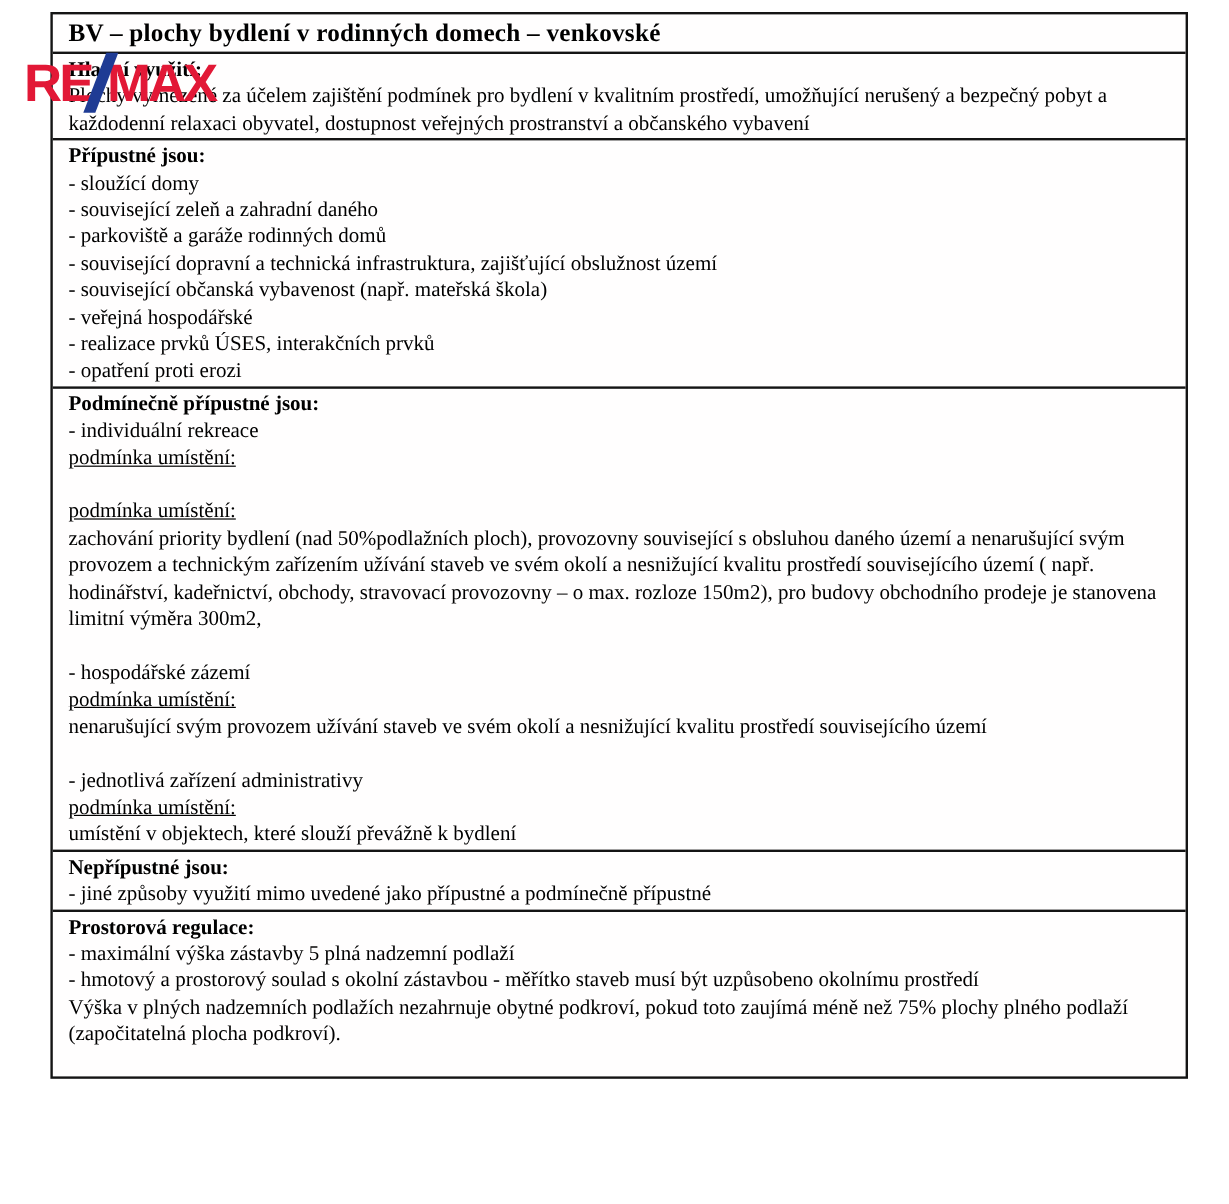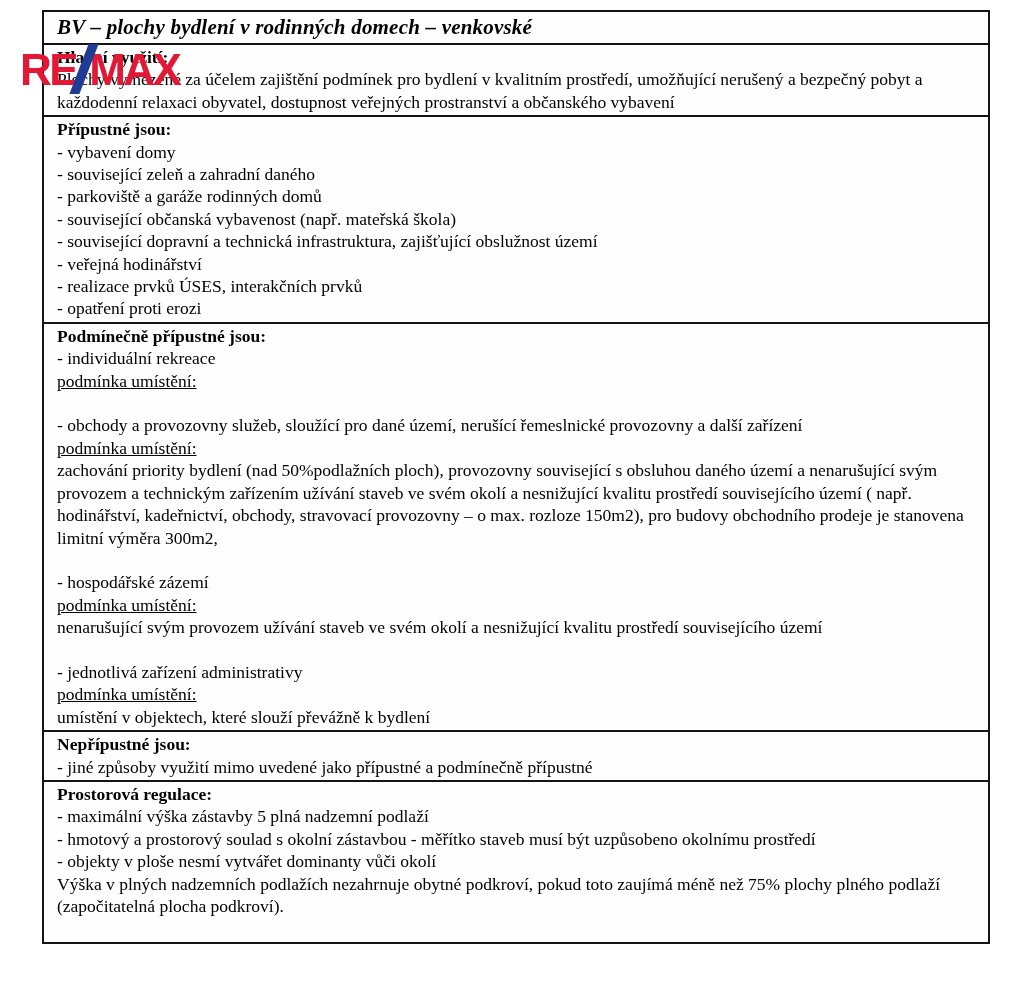--- a/index.html
+++ b/index.html
@@ -32,21 +32,20 @@
     font-size: 17.5px;
     line-height: 22.4px;
   }
   .row:last-child { border-bottom: none; border-radius: 32px; }
   .title-row {
     font-size: 21px;
     font-weight: bold;
     line-height: 25px;
     padding: 3px 27px 3px 13px;
     letter-spacing: 0.2px;
-    font-style: italic;
   }
   .line { min-height: 22.4px; }
   .line.header { font-weight: bold; }
   .line.underline { text-decoration: underline; }
   .line.gap { height: 22.4px; }
   .row.sec-nepripustne { min-height: 43px; }
 
   
   .remax-logo {
     position: absolute;
@@ -80,55 +79,53 @@
 
   <div class="doc-table">
     <div class="row title-row">BV – plochy bydlení v rodinných domech – venkovské</div>
 
     <div class="row sec-hlavni">
         <div class="line header">Hlavní využití:</div>
         <div class="line text">Plochy vymezené za účelem zajištění podmínek pro bydlení v kvalitním prostředí, umožňující nerušený a bezpečný pobyt a každodenní relaxaci obyvatel, dostupnost veřejných prostranství a občanského vybavení</div>
       </div>
     <div class="row sec-pripustne">
         <div class="line header">Přípustné jsou:</div>
-        <div class="line item">- vybavení domy</div>
+        <div class="line item">- sloužící domy</div>
         <div class="line item">- související zeleň a zahradní daného</div>
         <div class="line item">- parkoviště a garáže rodinných domů</div>
+        <div class="line item">- související dopravní a technická infrastruktura, zajišťující obslužnost území</div>
         <div class="line item">- související občanská vybavenost (např. mateřská škola)</div>
-        <div class="line item">- související dopravní a technická infrastruktura, zajišťující obslužnost území</div>
-        <div class="line item">- veřejná hodinářství</div>
+        <div class="line item">- veřejná hospodářské</div>
         <div class="line item">- realizace prvků ÚSES, interakčních prvků</div>
         <div class="line item">- opatření proti erozi</div>
       </div>
     <div class="row sec-podminecne">
         <div class="line header">Podmínečně přípustné jsou:</div>
         <div class="line item">- individuální rekreace</div>
         <div class="line underline">podmínka umístění:</div>
         <div class="line gap"></div>
-        <div class="line item">- obchody a provozovny služeb, sloužící pro dané území, nerušící řemeslnické provozovny a další zařízení</div>
         <div class="line underline">podmínka umístění:</div>
         <div class="line text">zachování priority bydlení (nad 50%podlažních ploch), provozovny související s obsluhou daného území a nenarušující svým provozem a technickým zařízením užívání staveb ve svém okolí a nesnižující kvalitu prostředí souvisejícího území ( např. hodinářství, kadeřnictví, obchody, stravovací provozovny – o max. rozloze 150m2), pro budovy obchodního prodeje je stanovena limitní výměra 300m2,</div>
         <div class="line gap"></div>
         <div class="line item">- hospodářské zázemí</div>
         <div class="line underline">podmínka umístění:</div>
         <div class="line text">nenarušující svým provozem užívání staveb ve svém okolí a nesnižující kvalitu prostředí souvisejícího území</div>
         <div class="line gap"></div>
         <div class="line item">- jednotlivá zařízení administrativy</div>
         <div class="line underline">podmínka umístění:</div>
         <div class="line text">umístění v objektech, které slouží převážně k bydlení</div>
       </div>
     <div class="row sec-nepripustne">
         <div class="line header">Nepřípustné jsou:</div>
         <div class="line item">- jiné způsoby využití mimo uvedené jako přípustné a podmínečně přípustné</div>
       </div>
     <div class="row sec-prostorova">
         <div class="line header">Prostorová regulace:</div>
         <div class="line item">- maximální výška zástavby 5 plná nadzemní podlaží</div>
         <div class="line item">- hmotový a prostorový soulad s okolní zástavbou - měřítko staveb musí být uzpůsobeno okolnímu prostředí</div>
-        <div class="line item">- objekty v ploše nesmí vytvářet dominanty vůči okolí</div>
         <div class="line text">Výška v plných nadzemních podlažích nezahrnuje obytné podkroví, pokud toto zaujímá méně než 75% plochy plného podlaží (započitatelná plocha podkroví).</div>
         <div class="line gap"></div>
       </div>
   </div>
 
   <div class="remax-logo">
     <span class="remax-word">RE</span>
     <span class="remax-slash"></span>
     <span class="remax-word">MAX</span>
   </div>

